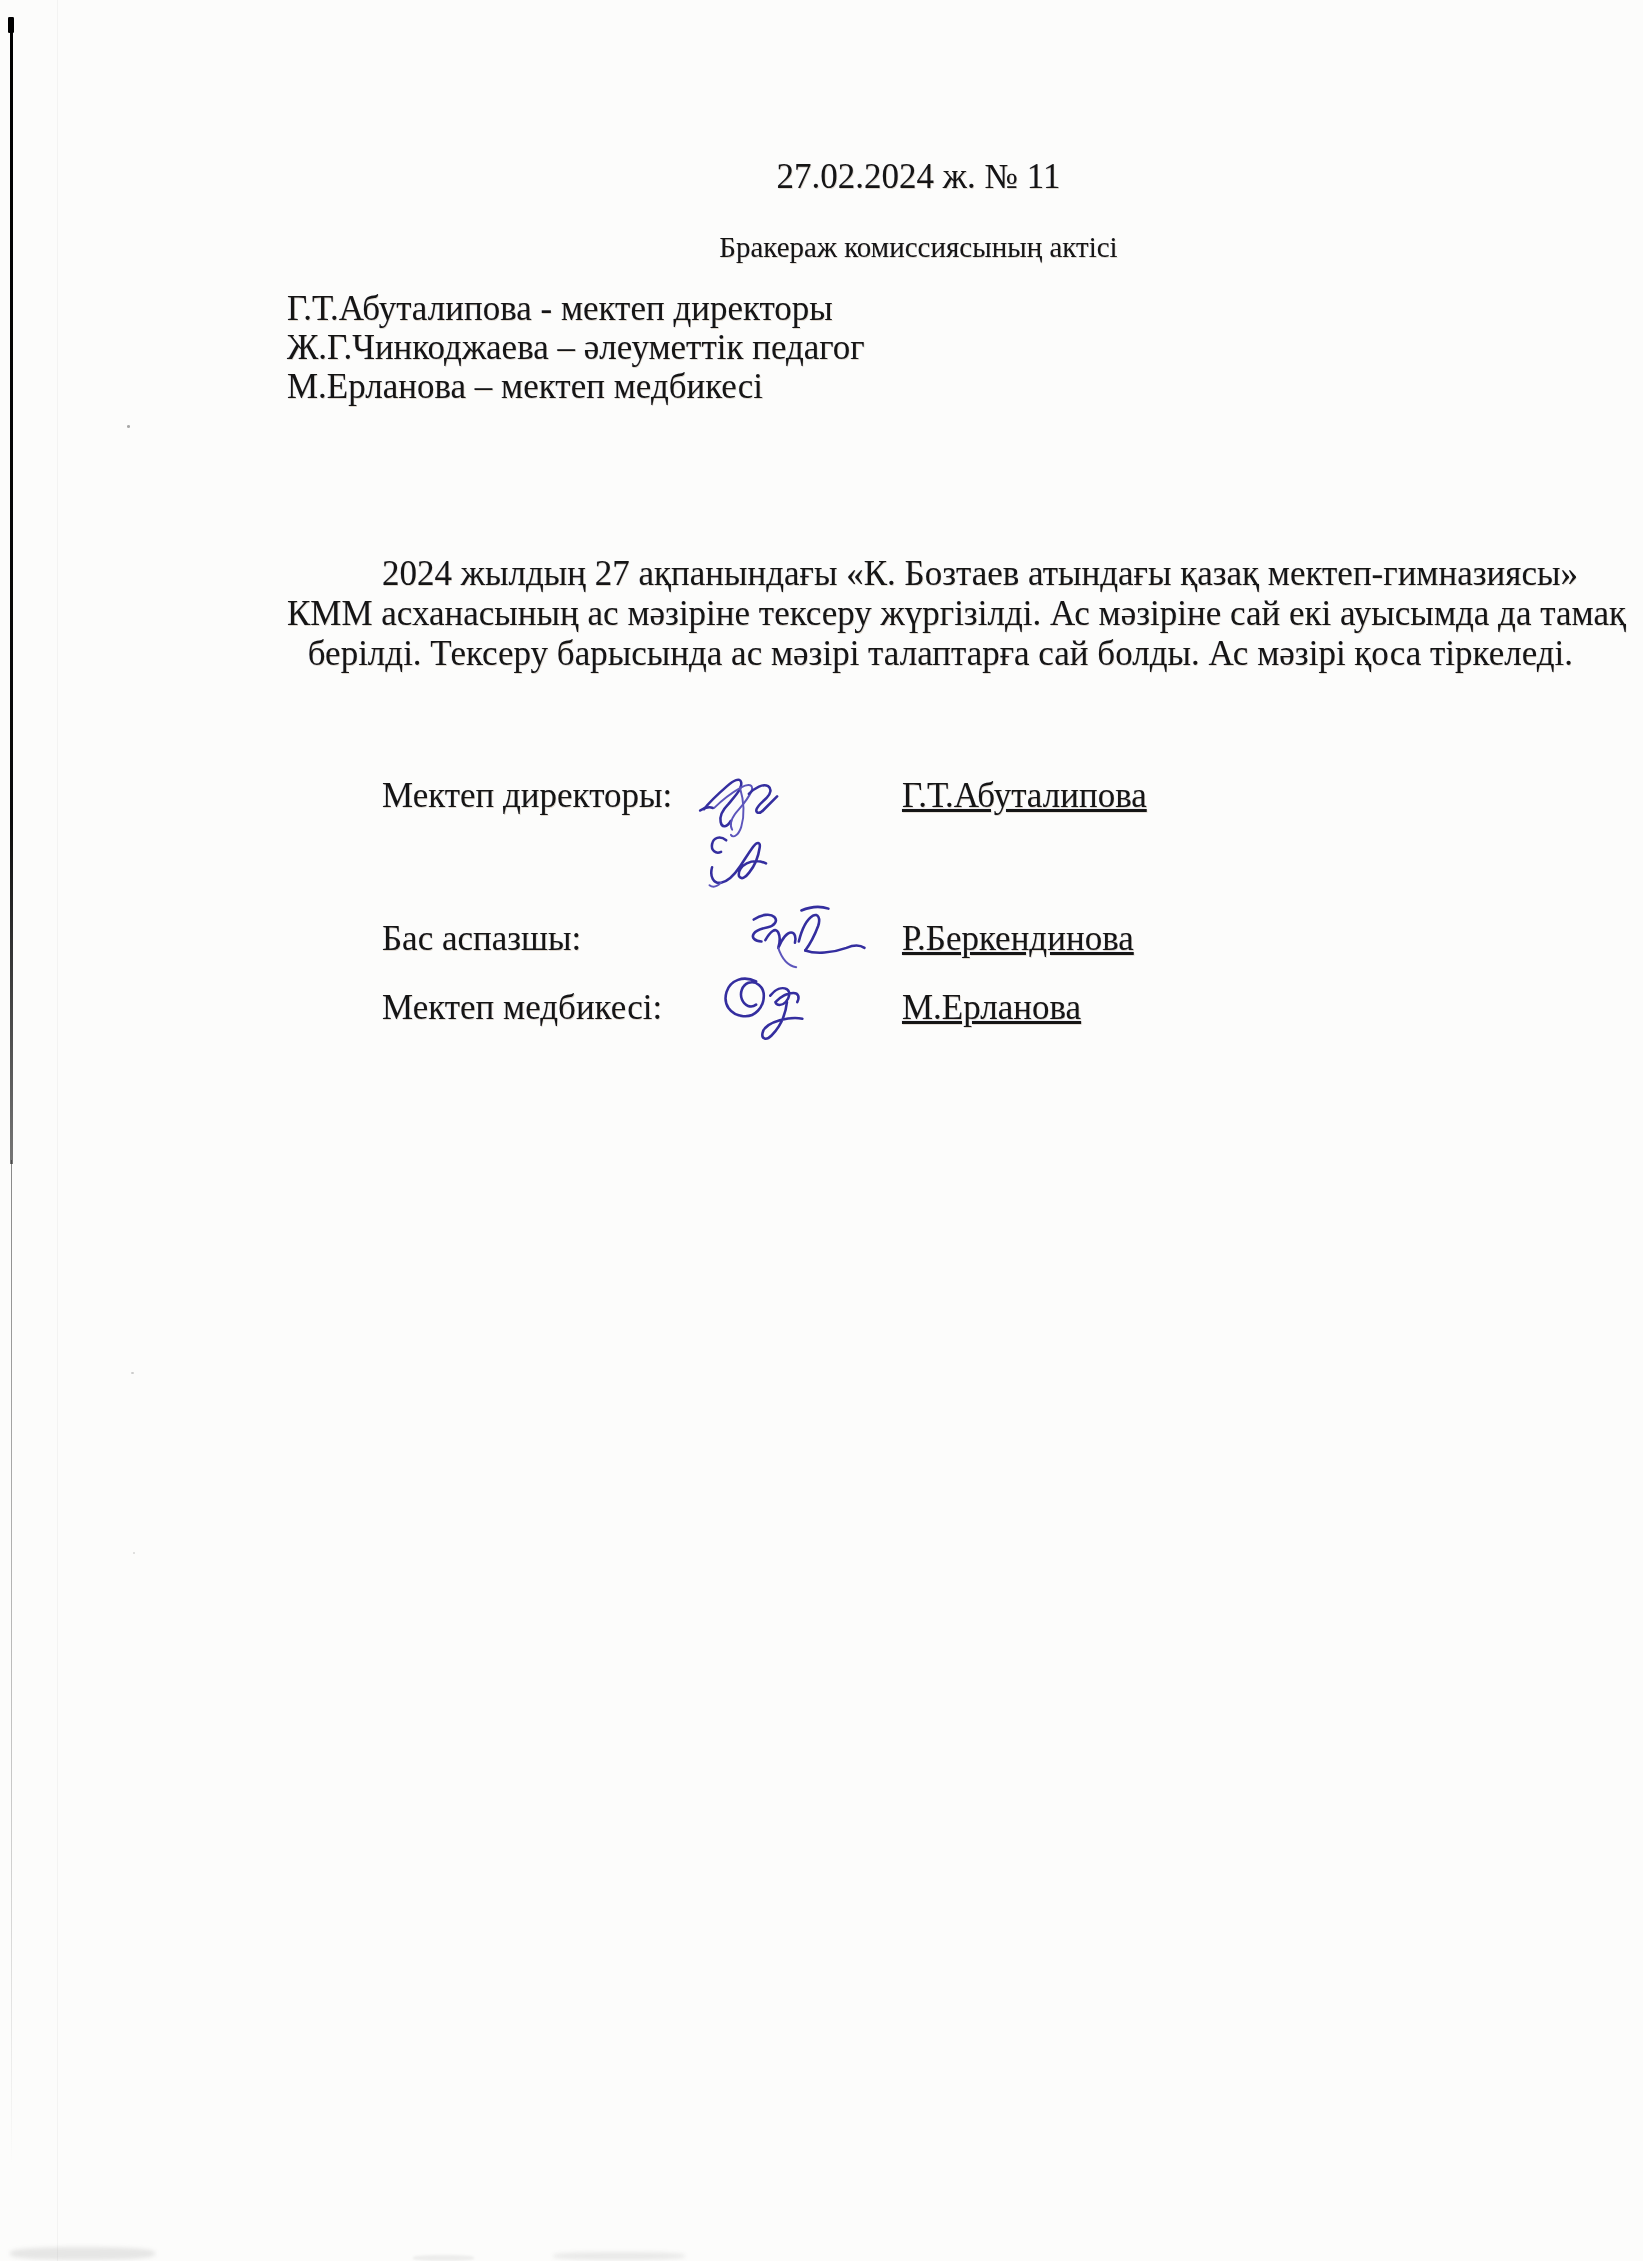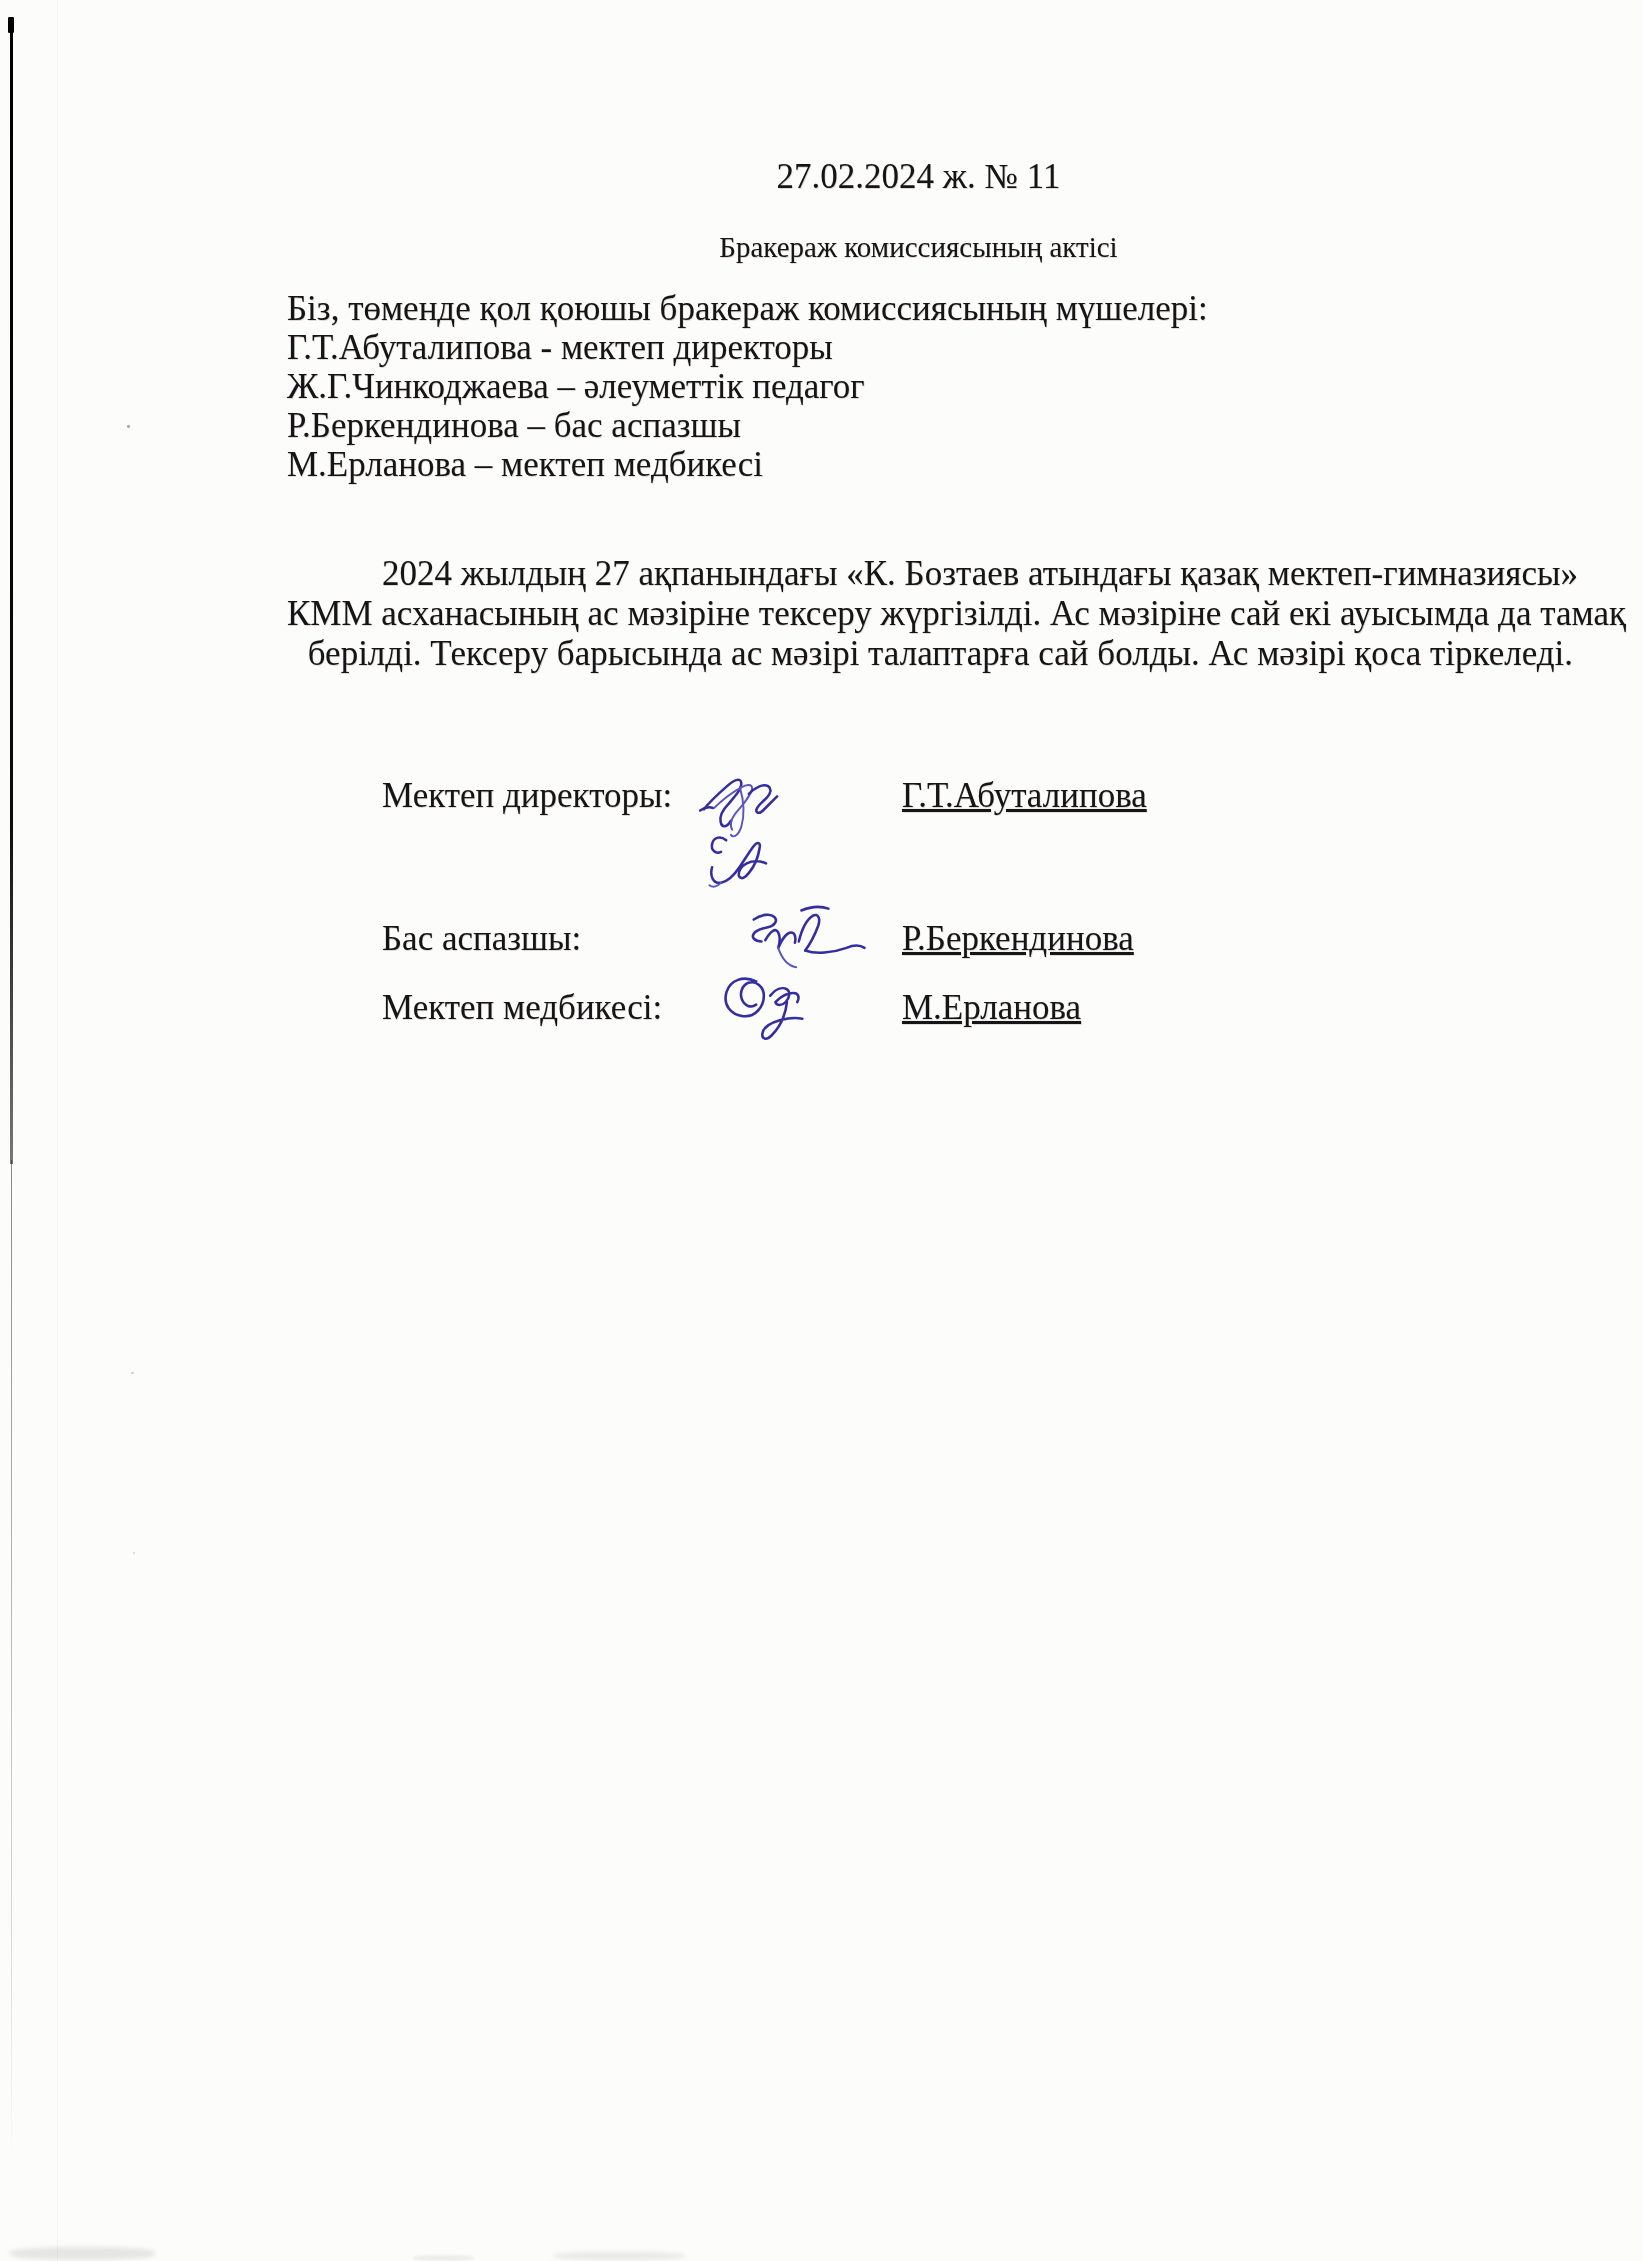--- a/index.html
+++ b/index.html
@@ -74,24 +74,22 @@
   <div class="abs speck2"></div>
   <div class="abs speck3"></div>
   <div class="abs smudge-a"></div>
   <div class="abs smudge-b"></div>
   <div class="abs smudge-c"></div>
 
   <div class="abs date-line scan-text">27.02.2024 ж. № 11</div>
   <div class="abs title-line scan-text">Бракераж комиссиясының актісі</div>
 
   <div class="abs members-block scan-text">
-    <div>Біз, төменде қол қоюшы бракераж комиссиясының мүшелері:</div>
     <div>Г.Т.Абуталипова - мектеп директоры</div>
     <div>Ж.Г.Чинкоджаева – әлеуметтік педагог</div>
-    <div>Р.Беркендинова – бас аспазшы</div>
     <div>М.Ерланова – мектеп медбикесі</div>
   </div>
 
   <div class="abs para-block scan-text">
     <div class="para-line indent">2024 жылдың 27 ақпанындағы «К. Бозтаев атындағы қазақ мектеп-гимназиясы»</div>
     <div class="para-line">КММ асханасының ас мәзіріне тексеру жүргізілді. Ас мәзіріне сай екі ауысымда да тамақ</div>
     <div class="para-line">берілді. Тексеру барысында ас мәзірі талаптарға сай болды. Ас мәзірі қоса тіркеледі.</div>
   </div>
 
   <div class="abs sig-row scan-text" style="top:776px;">

